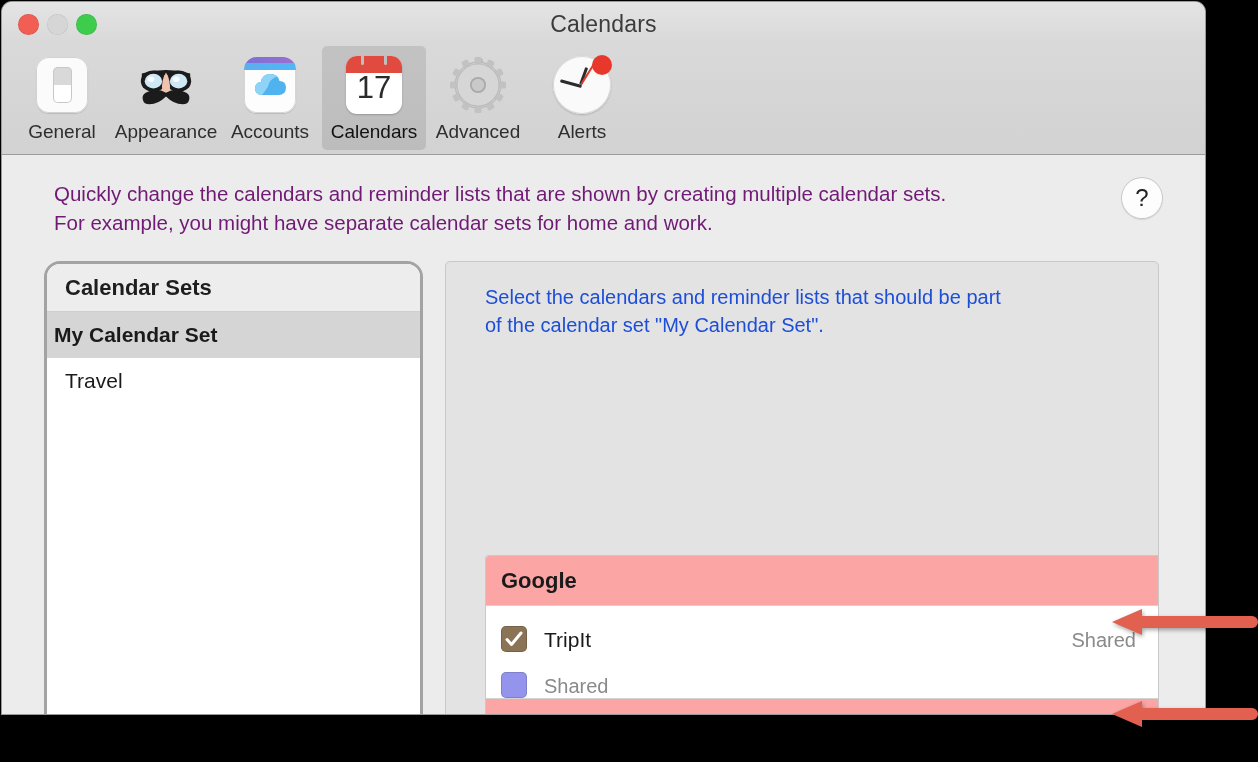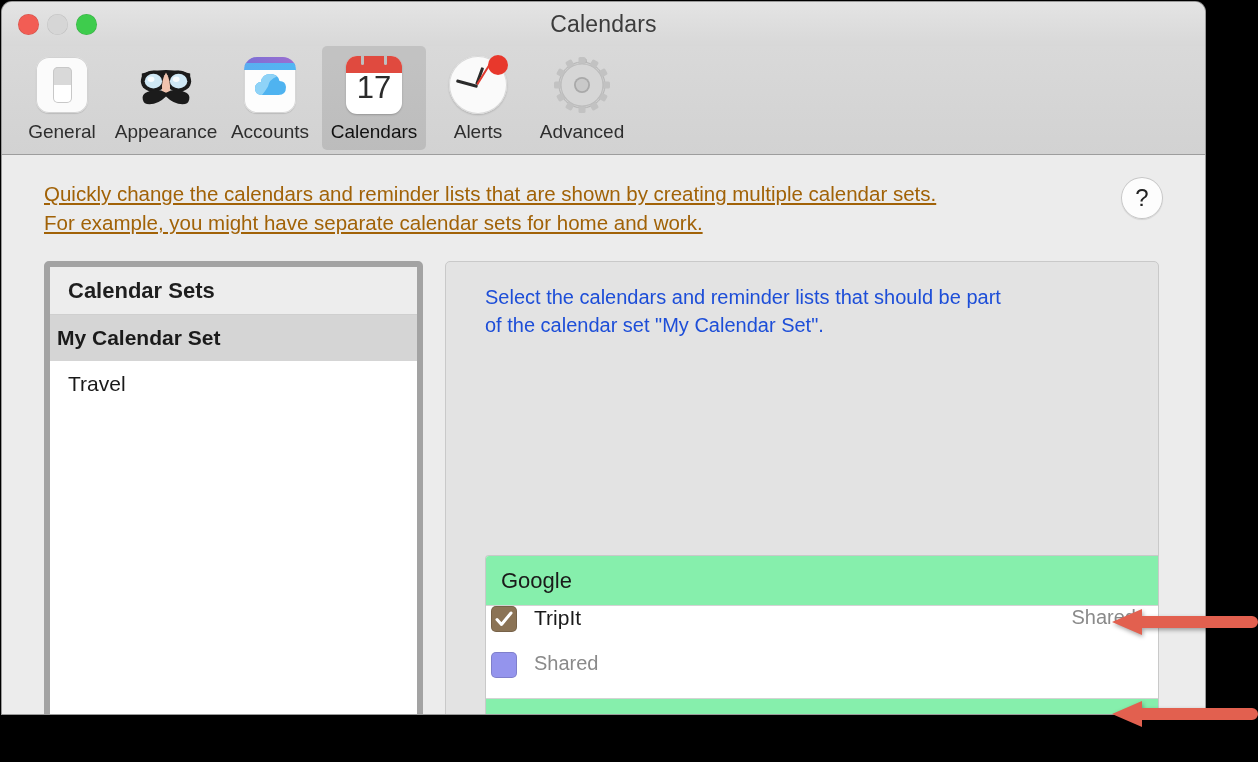--- a/index.html
+++ b/index.html
@@ -140,38 +140,38 @@
 
   
   .ic-gear { width:56px; height:56px; position:relative; }
   
   .ic-update { width:56px; height:56px; }
 
   
   .content { position:relative; height: 607px; background:#ECECEC; }
 
   .blurb {
-    position:absolute; left: 42px; top: 24px; width: 1040px;
-    font-size: 20.5px; line-height: 29px; color: #a16207; text-decoration: underline;
+    position:absolute; left: 52px; top: 24px; width: 1040px;
+    font-size: 20.5px; line-height: 29px; color: #701a75;
   }
   .help-btn {
     position:absolute; right: 42px; top: 22px;
     width: 42px; height: 42px; border-radius: 50%;
     background:#FDFDFD; box-shadow: inset 0 0 0 1px #C6C6C6, 0 1px 1px rgba(0,0,0,.10);
     display:flex; align-items:center; justify-content:center;
     font-size: 24px; color:#222; cursor: default;
   }
 
   
   .sets-panel {
     position:absolute; left: 42px; top: 106px;
     width: 379px; height: 501px;
     background:#FFF;
-    border: 6px solid #a3a3a3;
-    border-radius: 5px;
+    border: 3px solid #a3a3a3;
+    border-radius: 16px;
     overflow: hidden;
   }
   .sets-head {
     height: 48px; background:#EDEDED;
     border-bottom: 1px solid #CFCFCF;
     display:flex; align-items:center; padding-left: 18px;
     font-size: 22px; font-weight: bold; color:#1e1e1e;
   }
   .set-row {
     height: 46px; display:flex; align-items:center;
@@ -195,29 +195,29 @@
   .cal-list {
     position:absolute; left: 39px; top: 293px; right: 0; bottom: 0;
     background:#FFF;
     border: 1px solid #C9C9C9;
     border-right: 0;
     border-bottom: 0;
     border-top-left-radius: 4px;
     overflow: hidden;
   }
   .grp-head {
-    height: 50px; background:#86efac;
+    height: 50px; background:#fca5a5;
     border-bottom: 1px solid #D3D3D3;
     display:flex; align-items:center; padding-left: 15px;
-    font-size: 22px; font-weight: normal; color:#1a1a1a;
+    font-size: 22px; font-weight: bold; color:#1a1a1a;
   }
   .grp-head.second { border-top: 1px solid #D3D3D3; }
   .cal-row {
-    height: 46px; display:flex; align-items:flex-start;
-    padding: 0 22px 0 5px;
+    height: 46px; display:flex; align-items:flex-end;
+    padding: 0 22px 0 15px;
     font-size: 21px; color:#1a1a1a;
   }
   .cb {
     width: 26px; height: 26px; border-radius: 5px;
     flex: 0 0 auto; margin-right: 17px;
     position: relative;
     box-shadow: inset 0 0 0 1px rgba(0,0,0,.14);
   }
   .cb svg { position:absolute; left:2px; top:2px; }
   .cal-name { flex: 1 1 auto; }
@@ -286,33 +286,20 @@
     <div class="tb-item selected">
       <div class="tb-ico">
         <div class="ic-cal">
           <div class="top"></div>
           <span class="ring a"></span>
             <span class="ring b"></span>
           <div class="day">17</div>
         </div>
       </div>
       <div class="tb-label">Calendars</div>
-    </div>
-
-    <div class="tb-item">
-      <div class="tb-ico">
-        <div class="ic-alerts">
-          <div class="face"></div>
-          <div class="hand h1"></div>
-          <div class="hand h2"></div>
-          <div class="hand h3"></div>
-          <div class="badge"></div>
-        </div>
-      </div>
-      <div class="tb-label">Alerts</div>
     </div>
 
     <div class="tb-item">
       <div class="tb-ico">
         <svg class="ic-gear" viewBox="0 0 56 56">
           <g fill="#C5C5C5" stroke="#B4B4B4" stroke-width="1">
             <path d="M28 2 l4 0 1 7 -6 0 z"></path>
               <path d="M28 54 l4 0 1 -7 -6 0 z" transform="translate(-2,0)"></path>
             <g>
               <circle cx="28" cy="28" r="23" fill="#CFCFCF"></circle>
@@ -335,20 +322,33 @@
             <use href="#teeth" transform="rotate(330 28 28)"></use>
           </g>
           <circle cx="28" cy="28" r="21" fill="#D6D6D6" stroke="#BDBDBD" stroke-width="1.2"></circle>
           <circle cx="28" cy="28" r="8" fill="#A9A9A9"></circle>
           <circle cx="28" cy="28" r="6.2" fill="#C9C9C9"></circle>
         </svg>
       </div>
       <div class="tb-label">Advanced</div>
     </div>
 
+    <div class="tb-item">
+      <div class="tb-ico">
+        <div class="ic-alerts">
+          <div class="face"></div>
+          <div class="hand h1"></div>
+          <div class="hand h2"></div>
+          <div class="hand h3"></div>
+          <div class="badge"></div>
+        </div>
+      </div>
+      <div class="tb-label">Alerts</div>
+    </div>
+
 
   </div>
 
   <div class="content">
 
     <div class="blurb">
       <div>Quickly change the calendars and reminder lists that are shown by creating multiple calendar sets.</div>
       <div>For example, you might have separate calendar sets for home and work.</div>
     </div>
 

